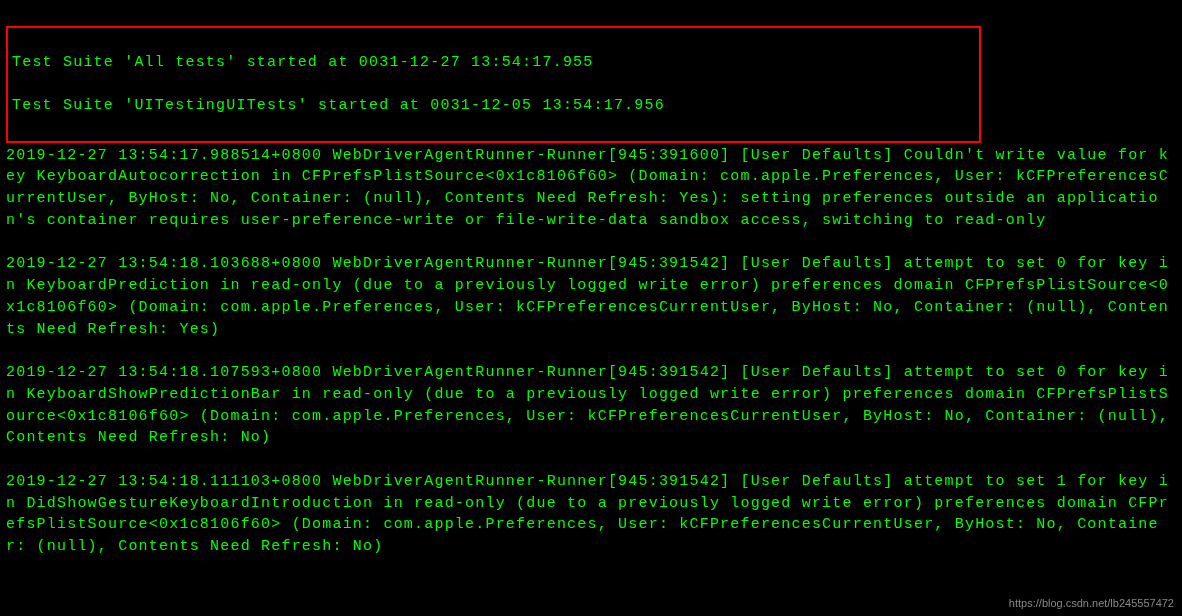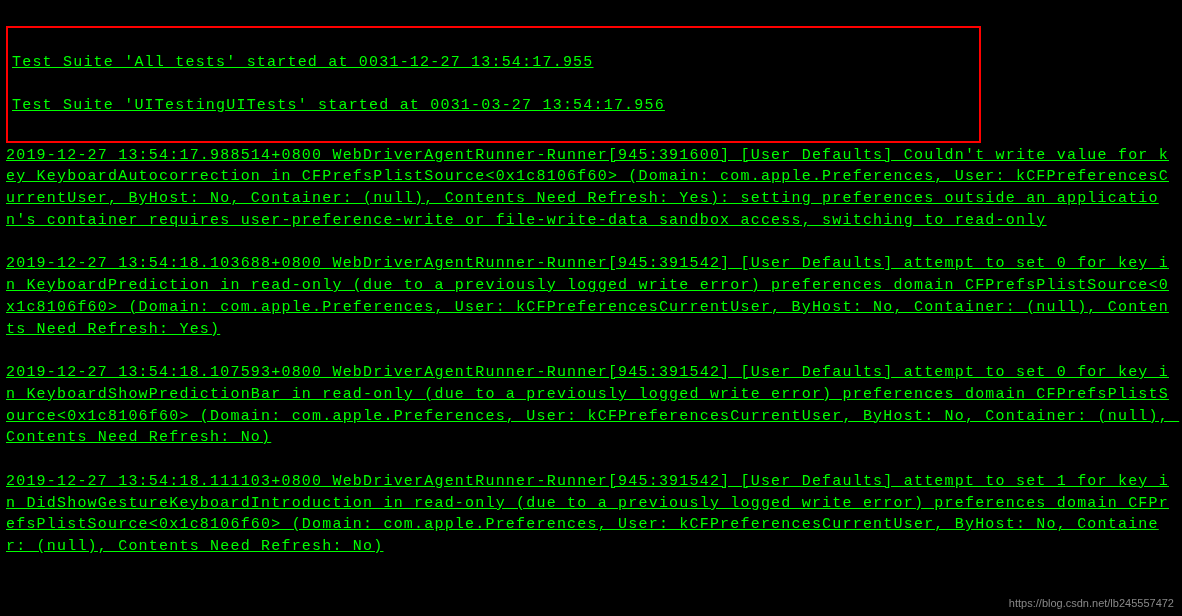--- a/index.html
+++ b/index.html
@@ -26,39 +26,38 @@
     }
     .box1 {
       border: 2px solid #ff0000;
       padding: 2px 4px;
       margin-bottom: 2px;
       display: inline-block;
       width: 975px;
     }
     .line {
       display: block;
-      text-decoration: underline;
     }
     .watermark {
       position: absolute;
       bottom: 4px;
       right: 8px;
       color: #888888;
       font-size: 11px;
       font-family: Arial, sans-serif;
       letter-spacing: 0;
     }
   </style>
 </head>
 <body>
 
 <div class="terminal">
 <div class="box1">
 <span class="line">Test Suite 'All tests' started at 0031-12-27 13:54:17.955</span>
-<span class="line">Test Suite 'UITestingUITests' started at 0031-03-27 13:54:17.956</span>
+<span class="line">Test Suite 'UITestingUITests' started at 0031-12-05 13:54:17.956</span>
 </div>
 <span class="line">2019-12-27 13:54:17.988514+0800 WebDriverAgentRunner-Runner[945:391600] [User Defaults] Couldn't write value for key KeyboardAutocorrection in CFPrefsPlistSource&lt;0x1c8106f60&gt; (Domain: com.apple.Preferences, User: kCFPreferencesCurrentUser, ByHost: No, Container: (null), Contents Need Refresh: Yes): setting preferences outside an application's container requires user-preference-write or file-write-data sandbox access, switching to read-only</span>
 <span class="line">2019-12-27 13:54:18.103688+0800 WebDriverAgentRunner-Runner[945:391542] [User Defaults] attempt to set 0 for key in KeyboardPrediction in read-only (due to a previously logged write error) preferences domain CFPrefsPlistSource&lt;0x1c8106f60&gt; (Domain: com.apple.Preferences, User: kCFPreferencesCurrentUser, ByHost: No, Container: (null), Contents Need Refresh: Yes)</span>
 <span class="line">2019-12-27 13:54:18.107593+0800 WebDriverAgentRunner-Runner[945:391542] [User Defaults] attempt to set 0 for key in KeyboardShowPredictionBar in read-only (due to a previously logged write error) preferences domain CFPrefsPlistSource&lt;0x1c8106f60&gt; (Domain: com.apple.Preferences, User: kCFPreferencesCurrentUser, ByHost: No, Container: (null), Contents Need Refresh: No)</span>
 <span class="line">2019-12-27 13:54:18.111103+0800 WebDriverAgentRunner-Runner[945:391542] [User Defaults] attempt to set 1 for key in DidShowGestureKeyboardIntroduction in read-only (due to a previously logged write error) preferences domain CFPrefsPlistSource&lt;0x1c8106f60&gt; (Domain: com.apple.Preferences, User: kCFPreferencesCurrentUser, ByHost: No, Container: (null), Contents Need Refresh: No)</span>
 
 </div>
 
 <div class="watermark">https://blog.csdn.net/lb245557472</div>
 

